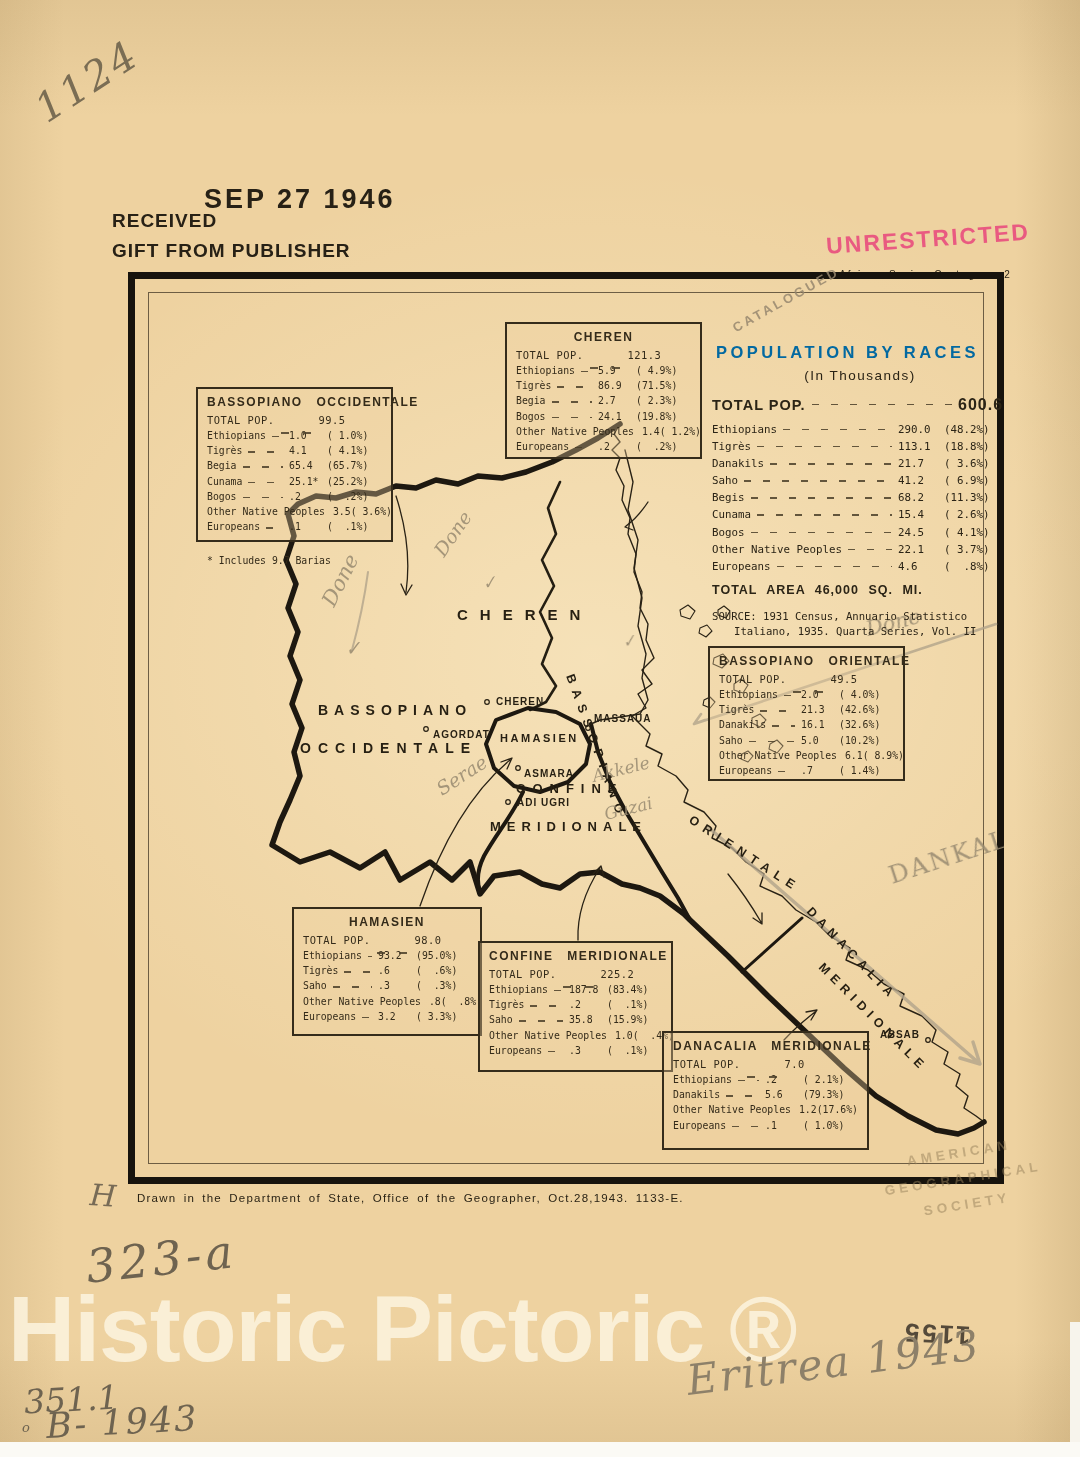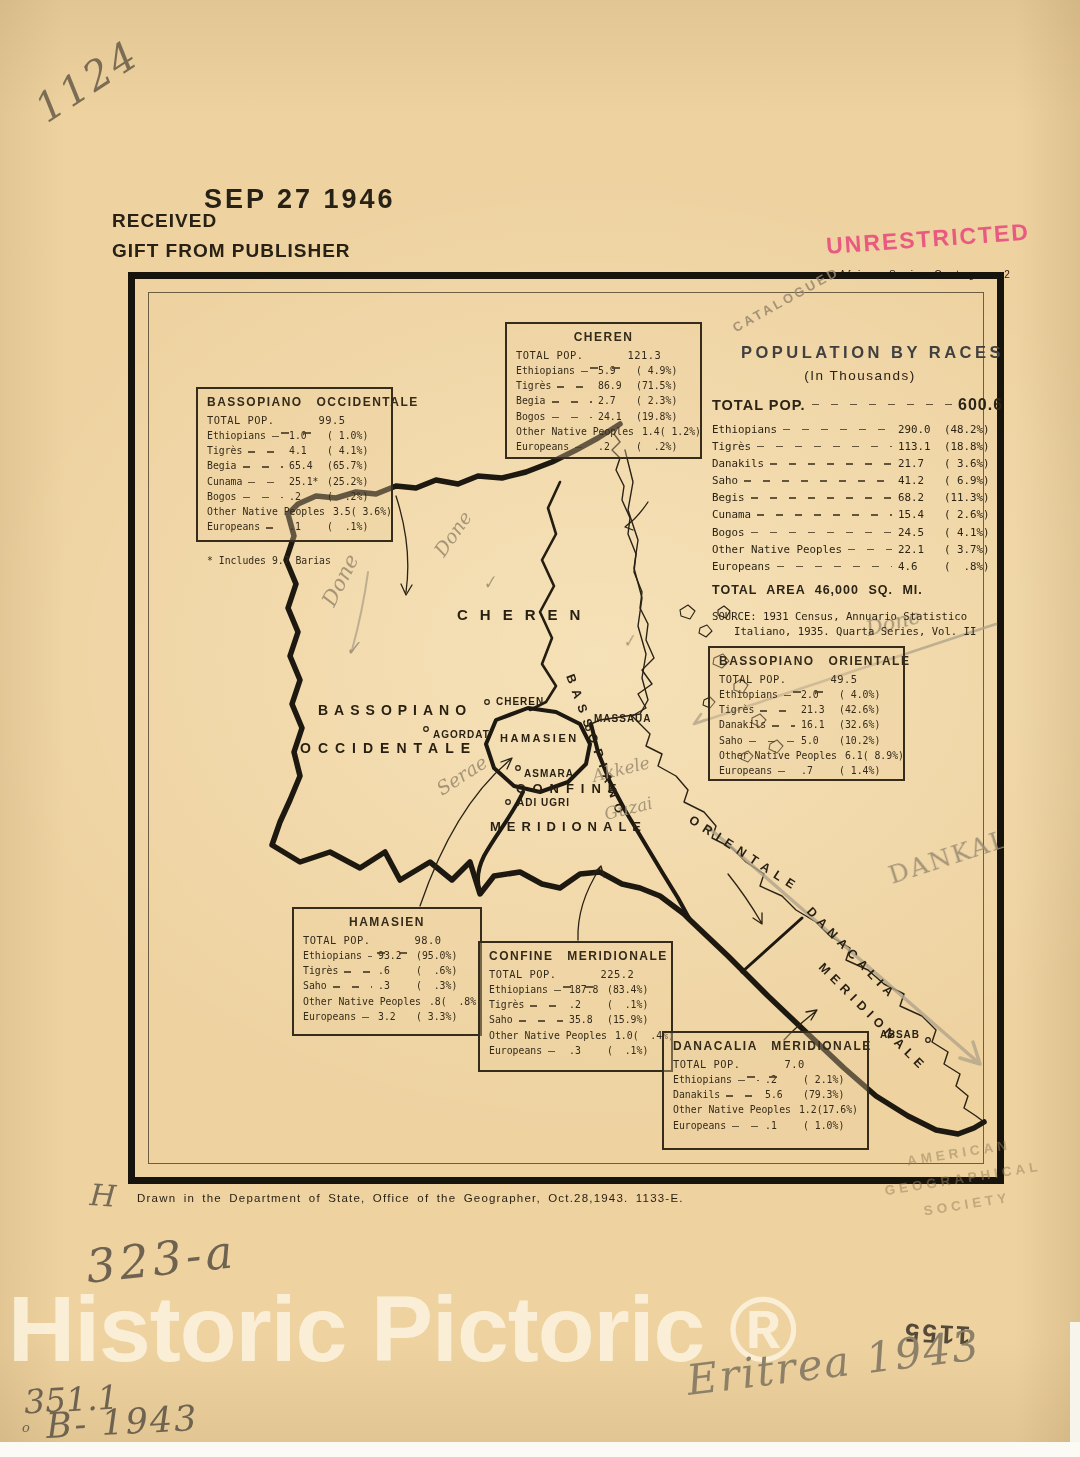--- a/index.html
+++ b/index.html
@@ -33,22 +33,22 @@
   #map-inner-line{position:absolute;inset:13px;border:1px solid rgba(66,54,36,.75);}
   #map-svg{position:absolute;left:128px;top:272px;}
 
   #catalogued{position:absolute;left:726px;top:292px;font-size:13px;letter-spacing:3px;
     color:rgba(150,135,110,.85);transform:rotate(-29deg);font-family:"Liberation Sans",sans-serif;
     font-style:normal;font-weight:bold;}
 
   
   #title-eritrea{position:absolute;left:740px;top:304px;width:240px;text-align:center;
     font-size:29px;font-weight:bold;letter-spacing:7px;color:#241e12;}
-  #title-sub{position:absolute;left:716px;top:343px;width:288px;text-align:right;
-    font-size:16.5px;font-weight:bold;letter-spacing:3.5px;color:#404040;white-space:nowrap;}
+  #title-sub{position:absolute;left:716px;top:343px;width:288px;text-align:left;
+    font-size:16.5px;font-weight:bold;letter-spacing:3.5px;color:#0369a1;white-space:nowrap;}
   #title-units{position:absolute;left:716px;top:368px;width:288px;text-align:center;
     font-size:13.5px;letter-spacing:1.5px;color:#2a2315;}
 
   
   .trow,.mrow,.totrow{display:flex;align-items:baseline;}
   .tl{white-space:pre;}
   .tv{text-align:left;white-space:pre;}
   .tp{text-align:left;white-space:pre;}
   .leader{flex:1;position:relative;min-width:8px;align-self:stretch;}
   .leader::before{content:"";position:absolute;left:6px;right:6px;top:8px;height:1.4px;

